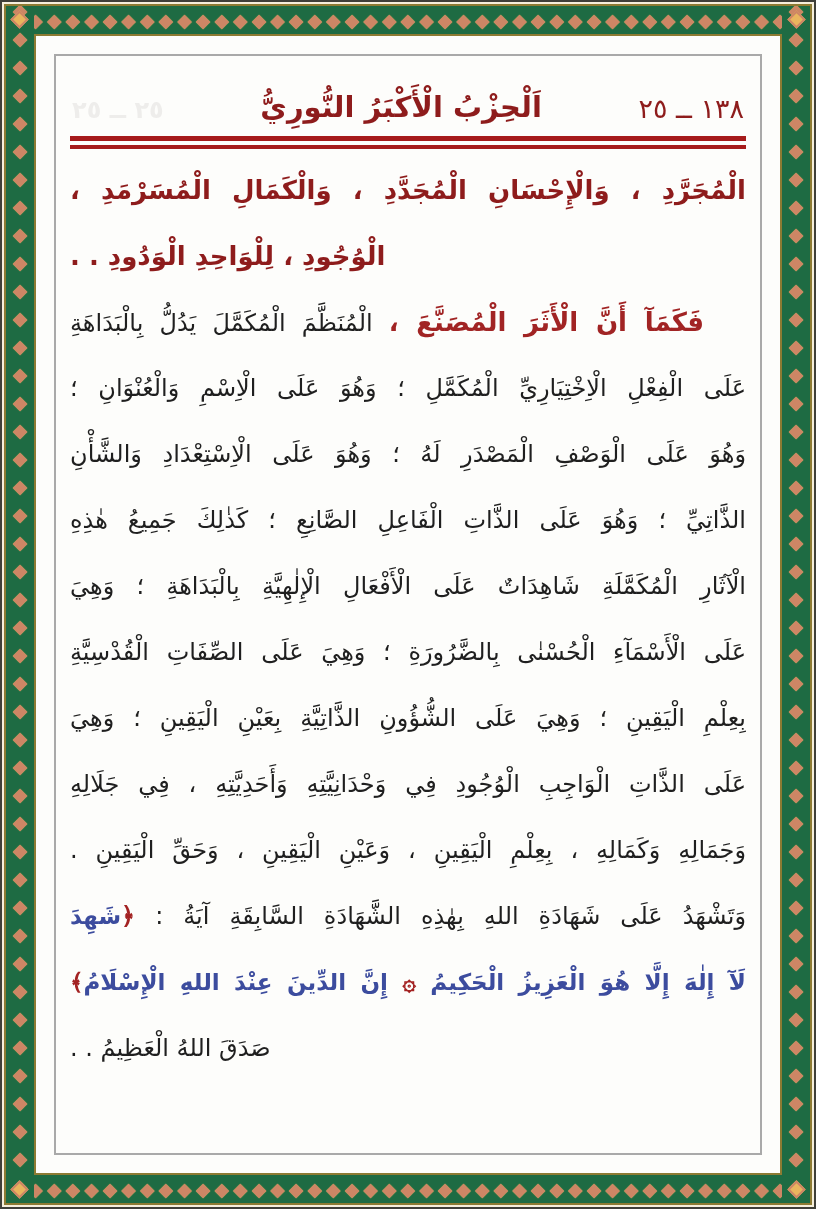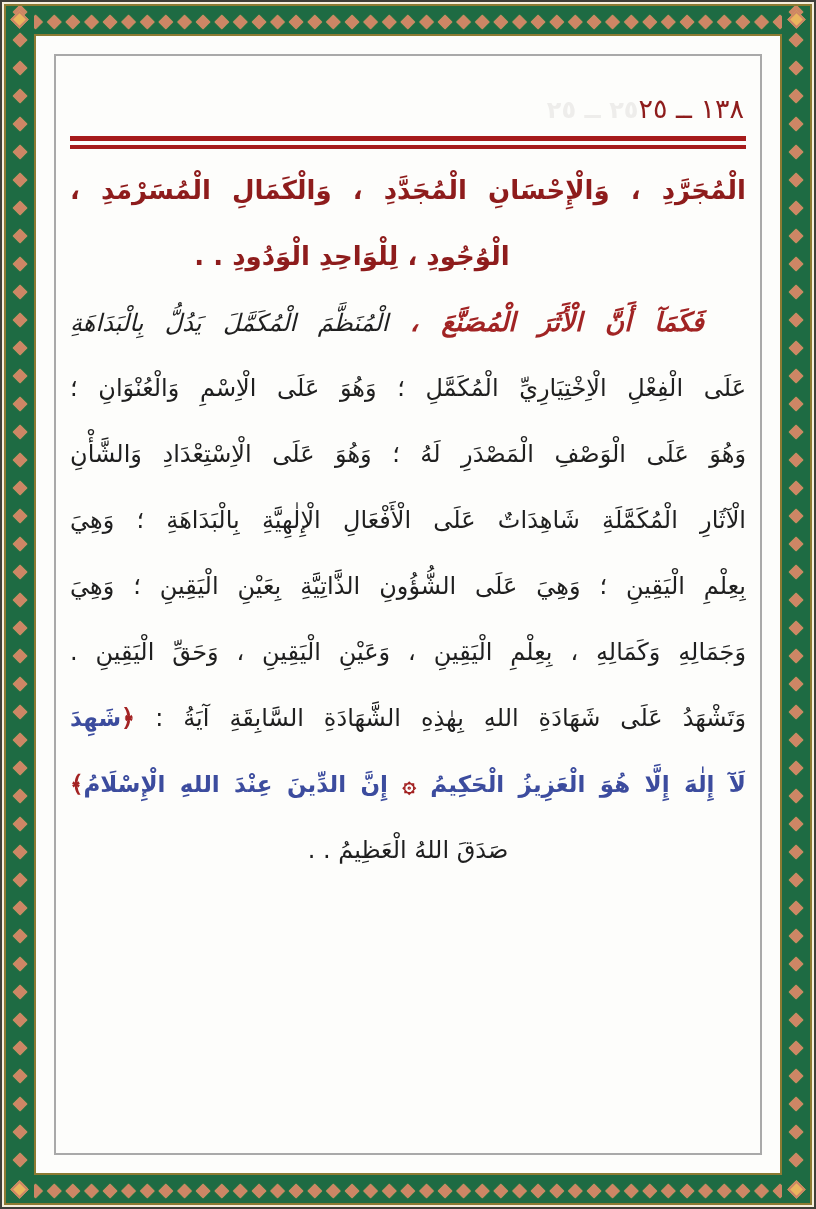--- a/index.html
+++ b/index.html
@@ -41,27 +41,27 @@
   .content{position:absolute; inset:56px; padding:14px 12px 0 12px; background:transparent;}
   .header-row{display:flex; align-items:flex-end; height:54px; padding:0 4px;}
   .pagenum{order:1; color:var(--maroon); font-weight:normal; font-size:27px; white-space:nowrap;}
   .title  {order:2; flex:1; text-align:center; color:var(--maroon); font-weight:bold; font-size:29px;}
   .ghost  {order:3; color:var(--ghost); font-weight:bold; font-size:24px; white-space:nowrap;}
   .double-rule{margin:12px 2px 0 2px;}
   .double-rule .r1{height:5px; background:var(--rule-red);}
   .double-rule .r2{height:4px; background:var(--rule-red); margin-top:4px;}
 
   .body{margin-top:8px; padding:0 2px; font-size:24px; color:var(--ink);}
-  .line{height:66px; line-height:66px; white-space:nowrap; text-align:center;}
+  .line{height:66px; line-height:66px; white-space:nowrap; text-align:left;}
   .justify{white-space:normal; text-align:justify; text-align-last:justify; overflow:hidden;}
   .red{color:var(--maroon); font-weight:bold; font-size:26px;}
   .red-em{color:var(--emphasis); font-weight:bold; font-size:26px;}
   .verse{color:var(--verse-blue); font-weight:bold; font-size:23px;}
   .ornament{color:var(--ornament); font-weight:bold;}
-  .indent-p2{text-indent:42px;font-style:italic;}
+  .indent-p2{text-indent:42px;}
   .indent-p1l2{margin-right:112px;}
   .indent-close{}
 </style>
 </head>
 <body>
 
 <div class="page">
 
   <div class="f-edge"></div>
   <div class="f-cream"></div>
@@ -74,38 +74,42 @@
   <div class="gem gem-tr"></div>
   <div class="gem gem-bl"></div>
   <div class="gem gem-br"></div>
   <div class="f-olive-i"></div>
   <div class="f-inner"></div>
 
   <div class="content">
 
     <div class="header-row">
       <span class="pagenum">١٣٨ ــ ٢٥</span>
+      <span class="title">اَلْحِزْبُ الْأَكْبَرُ النُّورِيُّ</span>
       <span class="ghost">٢٥ ــ ٢٥</span>
     </div>
 
     <div class="double-rule">
       <div class="r1"></div>
       <div class="r2"></div>
     </div>
 
     <div class="body">
 
       <p class="line red justify">الْمُجَرَّدِ ، وَالْإِحْسَانِ الْمُجَدَّدِ ، وَالْكَمَالِ الْمُسَرْمَدِ ، لِلْوَاجِبِ</p>
       <p class="line red indent-p1l2">الْوُجُودِ ، لِلْوَاحِدِ الْوَدُودِ . .</p>
 
       <p class="line justify indent-p2"><span class="red-em">فَكَمَآ أَنَّ الْأَثَرَ الْمُصَنَّعَ ،</span><span> الْمُنَظَّمَ الْمُكَمَّلَ يَدُلُّ بِالْبَدَاهَةِ</span></p>
       <p class="line justify">عَلَى الْفِعْلِ الْاِخْتِيَارِيِّ الْمُكَمَّلِ ؛ وَهُوَ عَلَى الْاِسْمِ وَالْعُنْوَانِ ؛</p>
       <p class="line justify">وَهُوَ عَلَى الْوَصْفِ الْمَصْدَرِ لَهُ ؛ وَهُوَ عَلَى الْاِسْتِعْدَادِ وَالشَّأْنِ</p>
+      <p class="line justify">الذَّاتِيِّ ؛ وَهُوَ عَلَى الذَّاتِ الْفَاعِلِ الصَّانِعِ ؛ كَذٰلِكَ جَمِيعُ هٰذِهِ</p>
       <p class="line justify">الْآثَارِ الْمُكَمَّلَةِ شَاهِدَاتٌ عَلَى الْأَفْعَالِ الْإِلٰهِيَّةِ بِالْبَدَاهَةِ ؛ وَهِيَ</p>
+      <p class="line justify">عَلَى الْأَسْمَآءِ الْحُسْنٰى بِالضَّرُورَةِ ؛ وَهِيَ عَلَى الصِّفَاتِ الْقُدْسِيَّةِ</p>
       <p class="line justify">بِعِلْمِ الْيَقِينِ ؛ وَهِيَ عَلَى الشُّؤُونِ الذَّاتِيَّةِ بِعَيْنِ الْيَقِينِ ؛ وَهِيَ</p>
+      <p class="line justify">عَلَى الذَّاتِ الْوَاجِبِ الْوُجُودِ فِي وَحْدَانِيَّتِهِ وَأَحَدِيَّتِهِ ، فِي جَلَالِهِ</p>
       <p class="line justify">وَجَمَالِهِ وَكَمَالِهِ ، بِعِلْمِ الْيَقِينِ ، وَعَيْنِ الْيَقِينِ ، وَحَقِّ الْيَقِينِ .</p>
 
       <p class="line justify"><span>وَتَشْهَدُ عَلَى شَهَادَةِ اللهِ بِهٰذِهِ الشَّهَادَةِ السَّابِقَةِ آيَةُ : </span><span class="ornament">﴿</span><span class="verse">شَهِدَ</span></p>
       <p class="line verse justify"><span>لَآ إِلٰهَ إِلَّا هُوَ الْعَزِيزُ الْحَكِيمُ </span><span class="ornament">۞</span><span> إِنَّ الدِّينَ عِنْدَ اللهِ الْإِسْلَامُ</span><span class="ornament">﴾</span></p>
       <p class="line indent-close">صَدَقَ اللهُ الْعَظِيمُ . .</p>
 
     </div>
   </div>
 </div>
 

